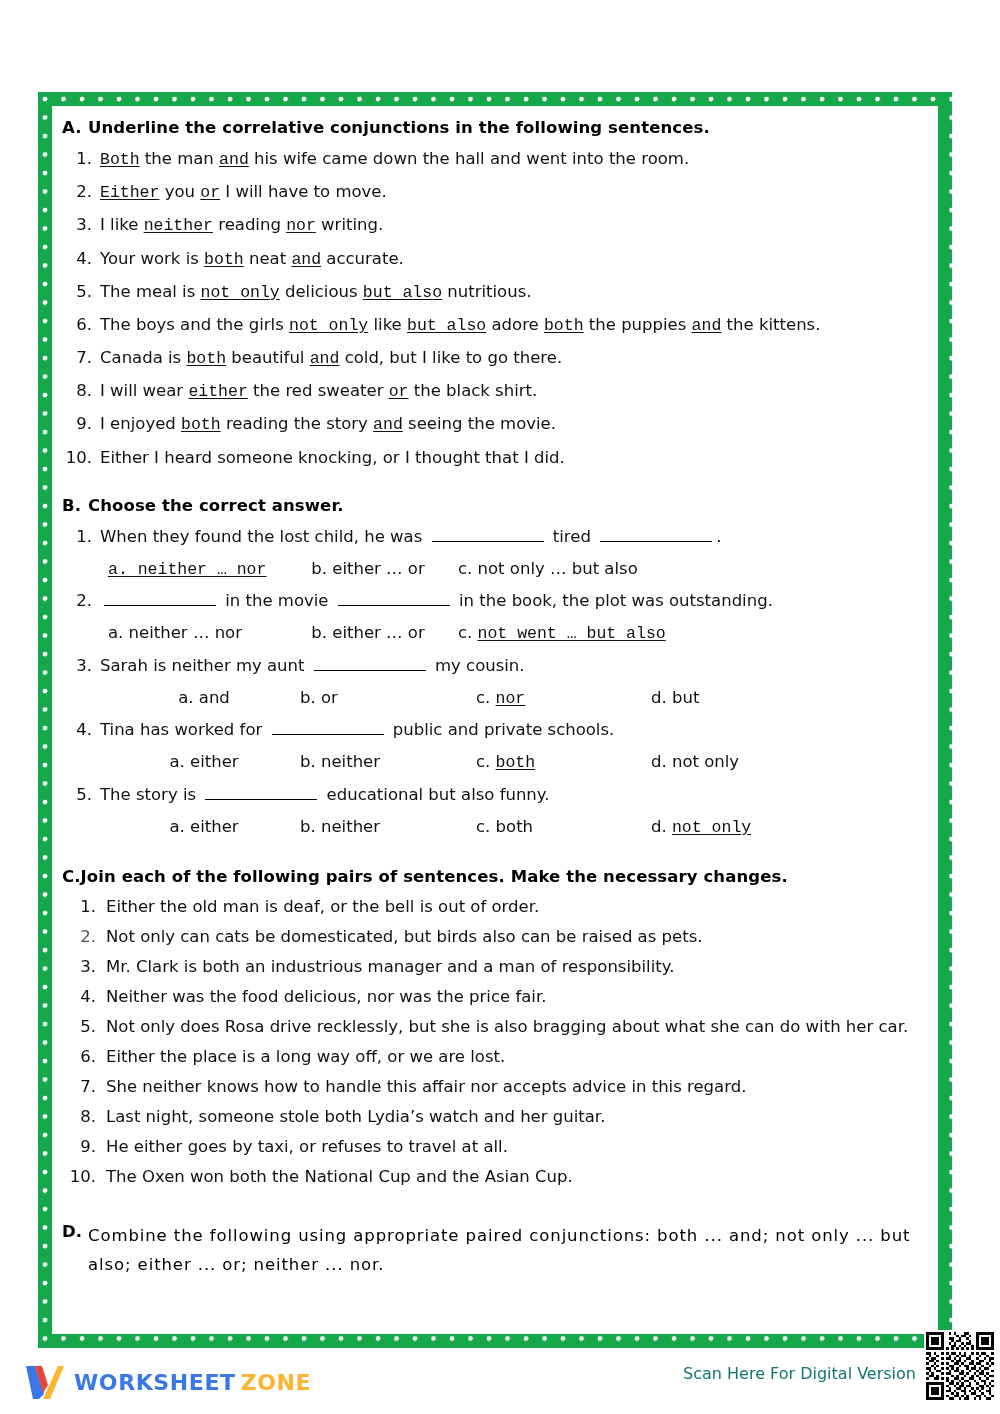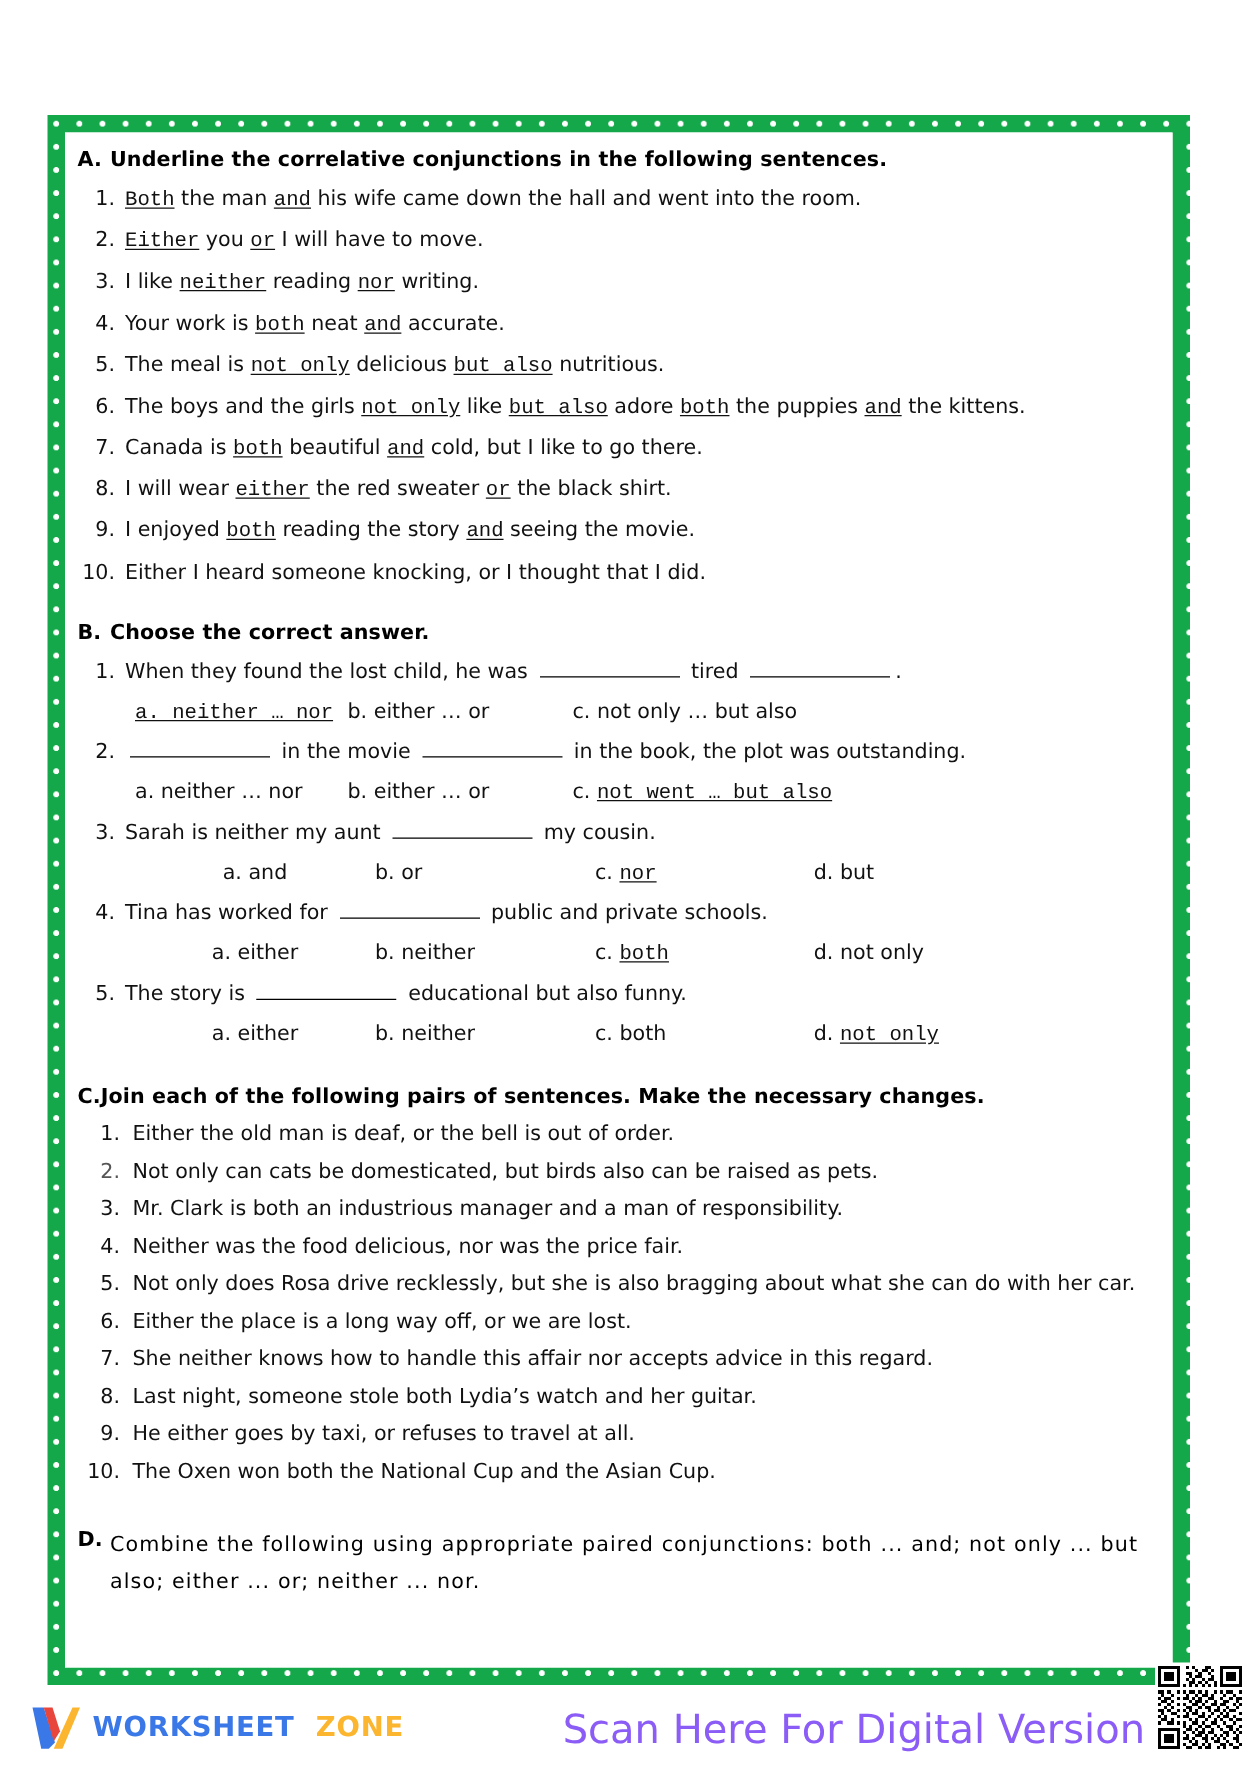--- a/index.html
+++ b/index.html
@@ -115,21 +115,21 @@
   .optrow {
     display: flex;
     font-size: 16.5px;
     line-height: 1.9;
     color: #111;
     padding-left: 46px;
     white-space: nowrap;
   }
   .optrow .opt { flex: 0 0 auto; }
   .optrow.cols3 .opt:nth-child(1) { width: 170px; }
-  .optrow.cols3 .opt:nth-child(2) { width: 180px; }
+  .optrow.cols3 .opt:nth-child(2) { width: 180px; text-align: center; }
   .optrow.cols4 .opt:nth-child(1) { width: 192px; text-align: center; }
   .optrow.cols4 .opt:nth-child(2) { width: 176px; }
   .optrow.cols4 .opt:nth-child(3) { width: 175px; }
 
   .section-block { margin-bottom: 4px; }
   #section-b-block { margin-top: 22px; }
   #section-c-block { margin-top: 24px; }
   #section-d-block { margin-top: 30px; }
 
   .qrow.wrap, .qrow.wrap .qtext { white-space: normal; }
@@ -173,29 +173,29 @@
     flex: 0 0 auto;
   }
   #brand-wordmark {
     font-family: "DejaVu Sans", "Liberation Sans", sans-serif;
     font-weight: bold;
     font-size: 22px;
     letter-spacing: 0.6px;
     white-space: nowrap;
   }
   #brand-word-worksheet { color: #3b78e7; margin-top: 44px; }
-  #brand-word-zone { color: #fbb52e; margin-left: 17px; }
+  #brand-word-zone { color: #fbb52e; margin-left: 5px; }
 
   #scan-text {
     position: absolute;
     right: 84px;
     top: 12px;
     font-family: "DejaVu Sans", "Liberation Sans", sans-serif;
-    font-size: 32px;
-    color: #8b5cf6;
+    font-size: 16px;
+    color: #0f766e;
     white-space: nowrap;
   }
   #qr-code {
     position: absolute;
     right: 4px;
     top: -22px;
     width: 72px;
     height: 72px;
     background: #fff;
   }

